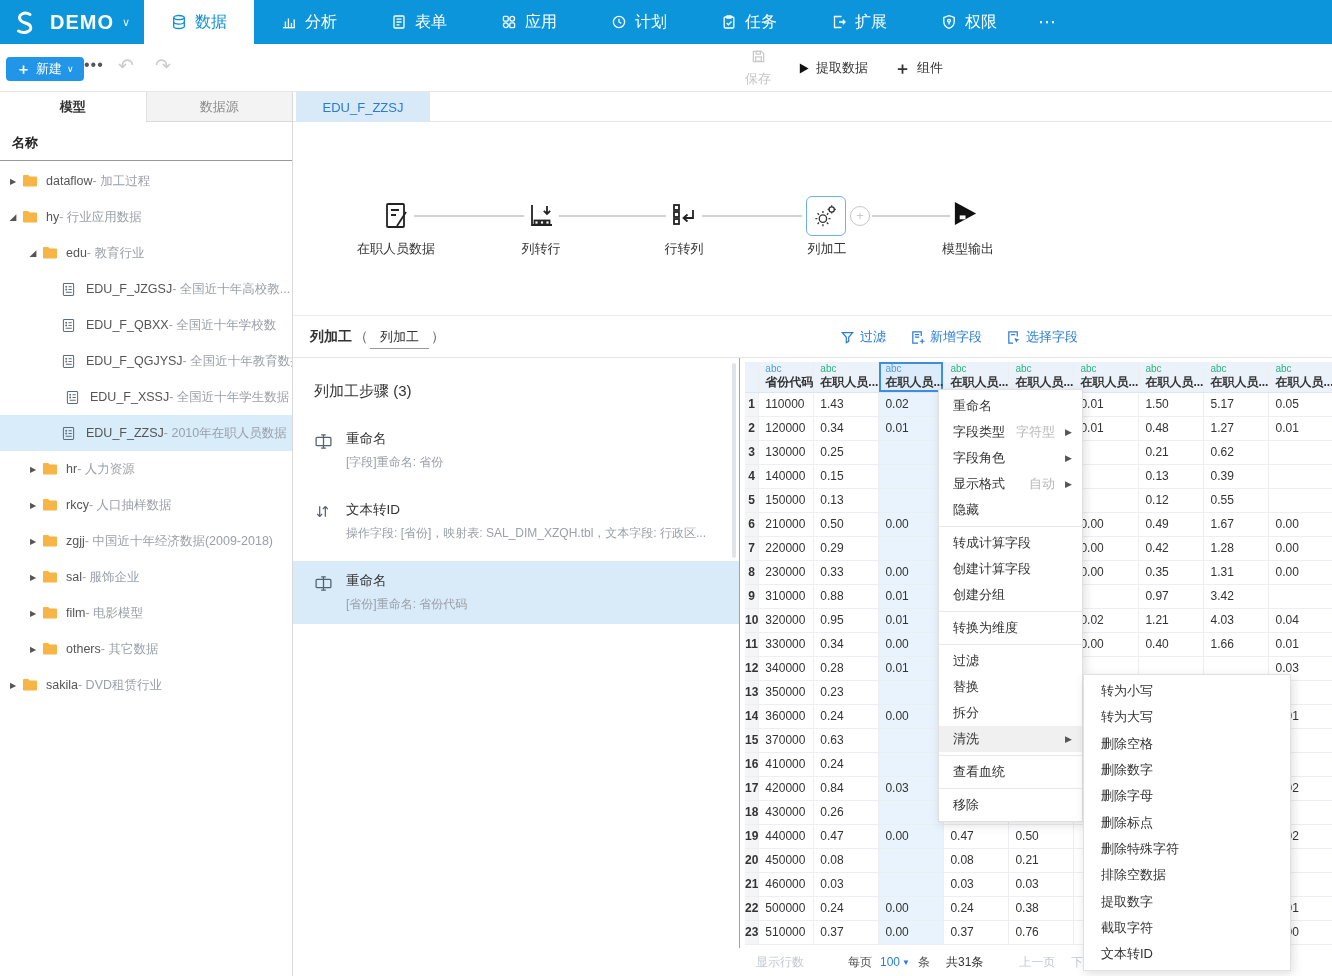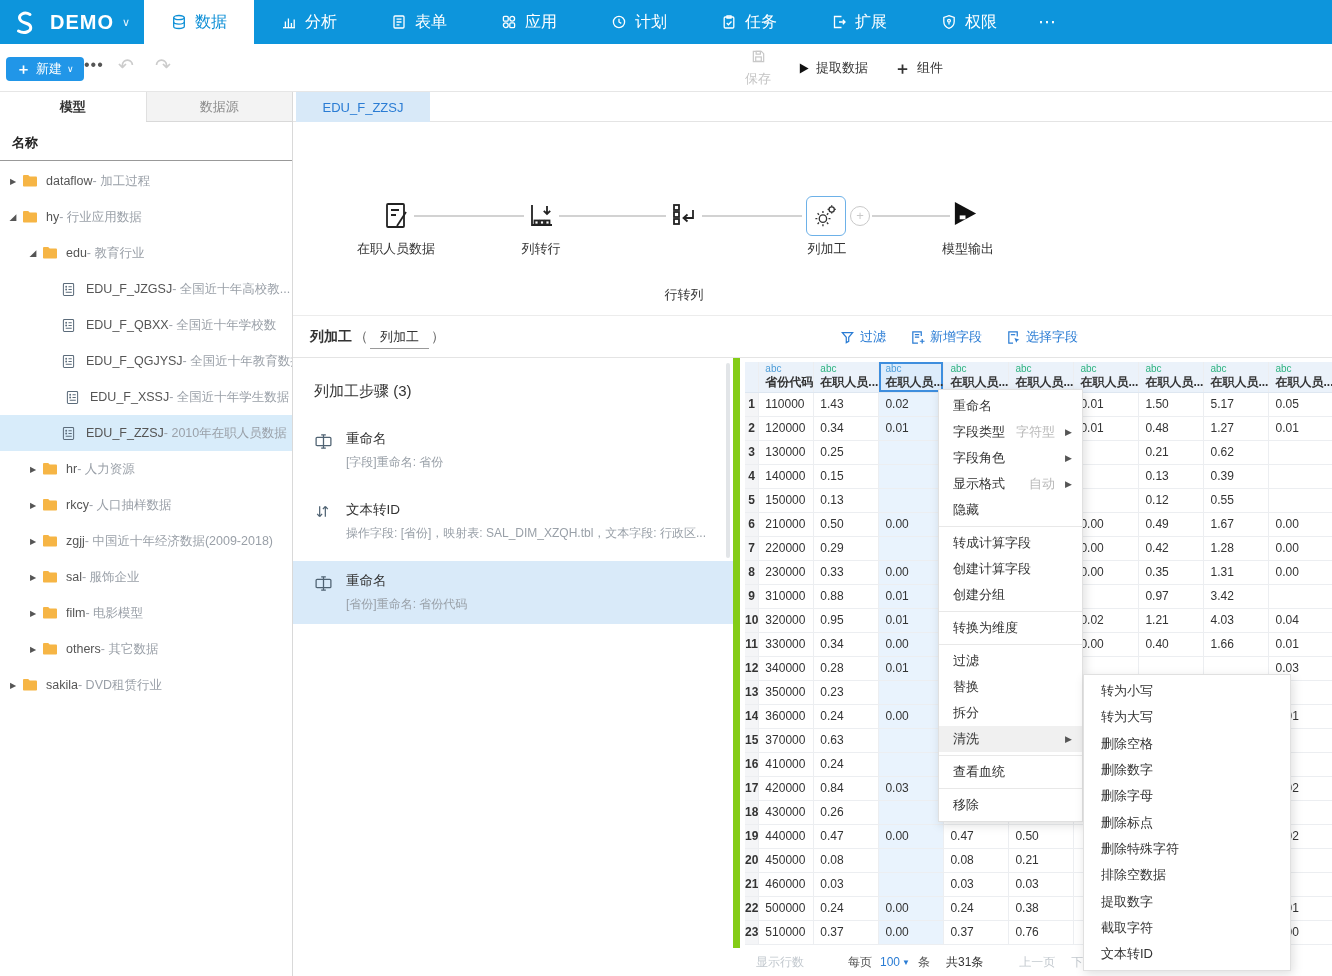--- a/index.html
+++ b/index.html
@@ -57,21 +57,21 @@
   .flabel { position:absolute; top:118px; transform:translateX(-50%); font-size:13px; color:#333; white-space:nowrap; }
 
   .section-bar { position:absolute; left:293px; top:316px; width:1039px; height:42px; border-bottom:1px solid #e4e4e4; background:#fff; }
   .sec-title { position:absolute; left:17px; top:12px; font-size:14px; color:#333; display:flex; align-items:baseline; }
   .sec-title .t { font-weight:bold; }
   .sec-title .paren { color:#666; margin:0 2px; }
   .sec-title .ename { color:#333; font-size:13px; border-bottom:1px solid #9a9a9a; padding:0 10px 2px 10px; }
   .sec-actions { position:absolute; right:254px; top:0; height:42px; display:flex; align-items:center; gap:24px; }
   .sec-act { display:flex; align-items:center; gap:5px; color:#2a7cd4; font-size:13px; cursor:pointer; }
 
-  .steps-panel { position:absolute; left:293px; top:358px; width:447px; height:590px; background:#fff; border-right:7px solid #84cc16; }
+  .steps-panel { position:absolute; left:293px; top:358px; width:447px; height:590px; background:#fff; border-right:1px solid #84cc16; }
   .steps-scroll { position:absolute; right:3px; top:5px; width:4px; height:195px; background:#e2e5e8; border-radius:2px; }
   .steps-title { padding:24px 0 18px 21px; font-size:15px; color:#333; }
   .step { display:flex; padding:11px 10px 11px 21px; margin-bottom:8px; cursor:pointer; }
   .step.selected { background:#d9eaf9; }
   .step .sicon { width:20px; margin:2px 12px 0 0; flex:none; }
   .step .st { font-size:13.5px; color:#333; margin-bottom:6px; }
   .step .sd { font-size:12px; color:#99a0a8; white-space:nowrap; overflow:hidden; }
 
   
   .grid-wrap { position:absolute; left:740px; top:358px; width:592px; height:590px; background:#fff; overflow:hidden; padding:4px 0 0 5px; }
@@ -436,21 +436,21 @@
           <rect x="20.5" y="20.5" width="4" height="4"></rect>
           <path d="M22 6v8M18.8 10.8L22 14l3.2-3.2"></path>
         </svg></span></div>
     <div class="flabel" style="left: 248px;">列转行</div>
     <div class="fnode-icon" style="left: 375px;"><span><svg viewBox="0 0 32 32" width="32" height="32" fill="none" stroke="#222" stroke-width="1.8">
           <rect x="6" y="5" width="5" height="5"></rect>
           <rect x="6" y="12" width="5" height="5"></rect>
           <rect x="6" y="19" width="5" height="5"></rect>
           <path d="M25 10v8H16M19.5 14.5L15.5 18l4 3.5"></path>
         </svg></span></div>
-    <div class="flabel" style="left: 391px; margin-top: 46px;">行转列</div>
+    <div class="flabel" style="left: 391px;">行转列</div>
     <div class="fnode-box">
       <span>
         <svg viewBox="0 0 32 32" width="28" height="28" fill="none" stroke="#333" stroke-width="1.5">
           <circle cx="12.5" cy="19" r="4.2"></circle>
           <path d="M12.5 12.6v-2.2M12.5 25.4v2.2M6.1 19H3.9M21.1 19h-2.2M8 14.5l-1.6-1.6M17 23.5l1.6 1.6M8 23.5l-1.6 1.6M17 14.5l1.6-1.6"></path>
           <circle cx="22.5" cy="8.5" r="3"></circle>
           <path d="M22.5 3.8v1.7M22.5 11.5v1.7M17.8 8.5h1.7M25.5 8.5h1.7"></path>
         </svg>
       </span>
     </div>

